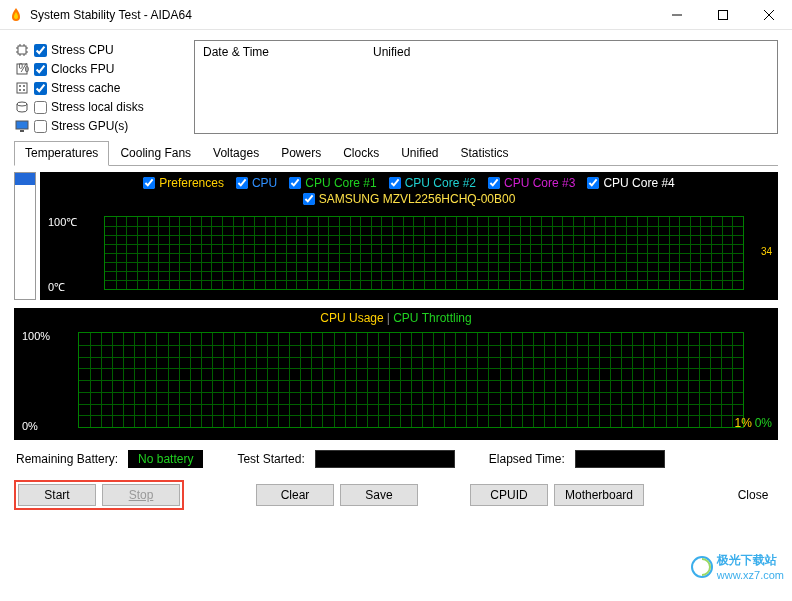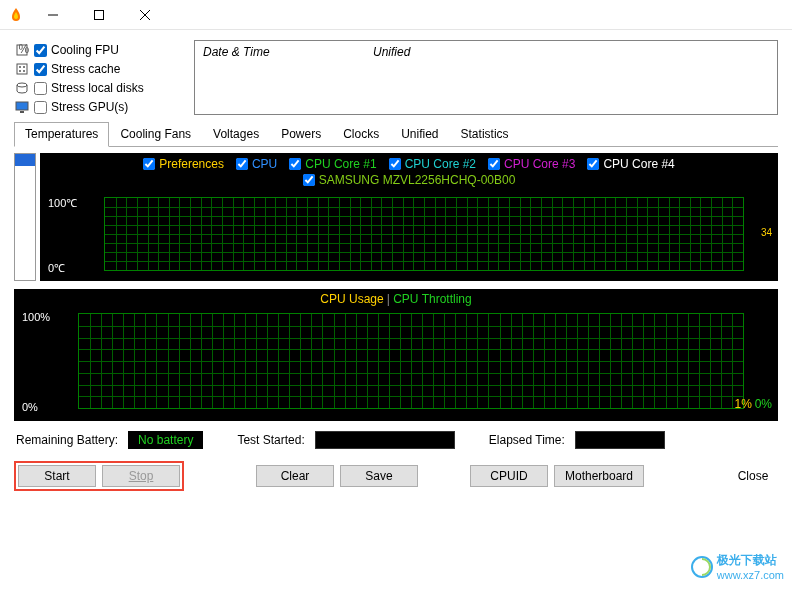--- a/index.html
+++ b/index.html
@@ -12,21 +12,21 @@
 .titlebar .winbtn { width: 46px; height: 30px; display: flex; align-items: center; justify-content: center; color: #000; }
 
 .content { padding: 10px 14px 8px 14px; display: flex; flex-direction: column; height: calc(601px - 30px); position: relative; }
 
 .top-row { display: flex; gap: 8px; margin-bottom: 6px; }
 .stress-opts { width: 172px; display: flex; flex-direction: column; gap: 3px; padding-top: 2px; }
 .stress-opts .row { display: flex; align-items: center; gap: 4px; }
 .stress-opts .ico { width: 16px; height: 16px; display: flex; align-items: center; justify-content: center; }
 .stress-opts input[type=checkbox] { width: 13px; height: 13px; accent-color: #0066cc; }
 
-.log-box { flex: 1; border: 1px solid #828282; background: #fff; position: relative; font-style: italic; }
+.log-box { flex: 1; border: 1px solid #828282; background: #fff; position: relative; }
 .log-head { display: flex; padding: 4px 8px; }
 .log-head .col1 { width: 170px; }
 .log-head .col2 { flex: 1; }
 
 .tabs { display: flex; border-bottom: 1px solid #aaa; margin-bottom: 0; }
 .tab { padding: 4px 10px 5px 10px; border: 1px solid transparent; position: relative; top: 1px; cursor: default; }
 .tab.active { background: #fff; border: 1px solid #aaa; border-bottom: 1px solid #fff; }
 
 .graph-area { display: flex; flex-direction: column; gap: 8px; padding: 6px 0 0 0; }
 
@@ -71,20 +71,21 @@
 </head>
 <body>
 
 <div class="titlebar">
   <span class="icon">
     <svg width="16" height="16">
         <path d="M8 1 C5 5 4 7 4 10 a4 4 0 0 0 8 0 C12 7 11 5 8 1 Z" fill="#ff7a00"></path>
         <path d="M8 5 C6.5 7 6 8.5 6 10 a2 2 0 0 0 4 0 C10 8.5 9.5 7 8 5 Z" fill="#ffd000"></path>
       </svg>
   </span>
+  <span class="title">System Stability Test - AIDA64</span>
   <div class="winbtns">
     <div class="winbtn">
         <svg width="10" height="10">
           <line x1="0" y1="5" x2="10" y2="5" stroke="#000"></line>
         </svg>
       </div>
     <div class="winbtn">
         <svg width="10" height="10">
           <rect x="0.5" y="0.5" width="9" height="9" fill="none" stroke="#000"></rect>
         </svg>
@@ -98,26 +99,43 @@
   </div>
 </div>
 
 <div class="content">
 
 <div class="top-row">
   <div class="stress-opts">
     <div class="row">
       <span class="ico">
             <svg width="14" height="14">
+              <rect x="3" y="3" width="8" height="8" fill="none" stroke="#555"></rect>
+              <line x1="1" y1="5" x2="3" y2="5" stroke="#555"></line>
+              <line x1="1" y1="9" x2="3" y2="9" stroke="#555"></line>
+              <line x1="11" y1="5" x2="13" y2="5" stroke="#555"></line>
+              <line x1="11" y1="9" x2="13" y2="9" stroke="#555"></line>
+              <line x1="5" y1="1" x2="5" y2="3" stroke="#555"></line>
+              <line x1="9" y1="1" x2="9" y2="3" stroke="#555"></line>
+              <line x1="5" y1="11" x2="5" y2="13" stroke="#555"></line>
+              <line x1="9" y1="11" x2="9" y2="13" stroke="#555"></line>
+            </svg>
+          </span>
+      <input type="checkbox" checked="" style="">
+      <span>Stress CPU</span>
+    </div>
+    <div class="row">
+      <span class="ico">
+            <svg width="14" height="14">
               <rect x="2" y="2" width="10" height="10" fill="none" stroke="#555"></rect>
               <text x="3.5" y="10" font-size="7" fill="#555">%</text>
             </svg>
           </span>
       <input type="checkbox" checked="" style="">
-      <span>Cooling FPU</span>
+      <span>Clocks FPU</span>
     </div>
     <div class="row">
       <span class="ico">
             <svg width="14" height="14">
               <rect x="2" y="2" width="10" height="10" fill="none" stroke="#555"></rect>
               <circle cx="5" cy="5" r="1" fill="#555"></circle>
               <circle cx="9" cy="5" r="1" fill="#555"></circle>
               <circle cx="5" cy="9" r="1" fill="#555"></circle>
               <circle cx="9" cy="9" r="1" fill="#555"></circle>
             </svg>
@@ -194,21 +212,21 @@
               <span style="color:#d020d0">CPU Core #3</span>
             </label>
       <label class="item">
               <input type="checkbox" checked="" style="">
               <span style="color:#fff">CPU Core #4</span>
             </label>
     </div>
     <div class="legend" style="padding-top:0">
       <label class="item">
               <input type="checkbox" checked="" style="">
-              <span style="color:#84cc16">SAMSUNG MZVL2256HCHQ-00B00</span>
+              <span style="color:#fde047">SAMSUNG MZVL2256HCHQ-00B00</span>
             </label>
     </div>
     <div class="ylabels" style="top:42px">100℃</div>
     <div class="ylabels" style="bottom:6px">0℃</div>
     <div class="grid" id="grid1" style="top:44px;bottom:10px">
             <div class="hline" style="top: 12.5%;"></div>
             <div class="hline" style="top: 25%;"></div>
             <div class="hline" style="top: 37.5%;"></div>
             <div class="hline" style="top: 50%;"></div>
             <div class="hline" style="top: 62.5%;"></div>

